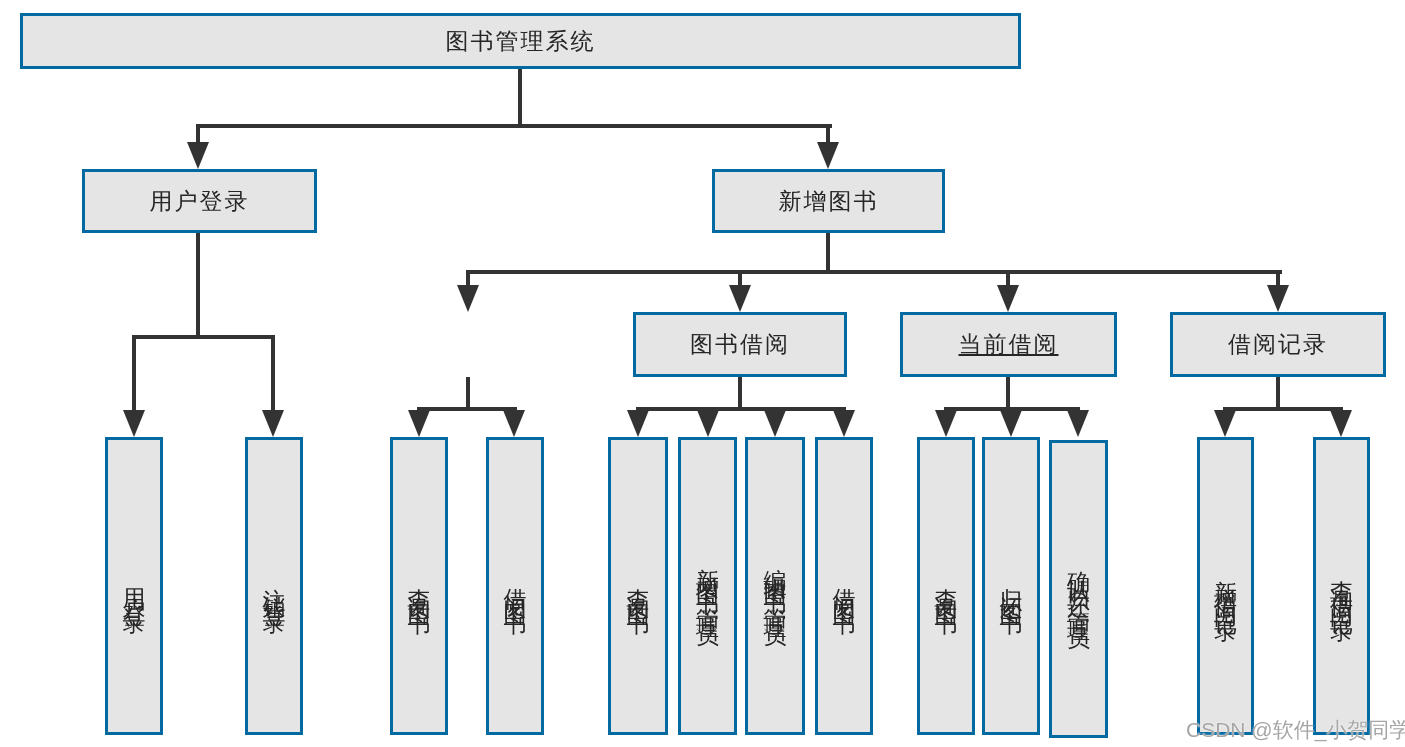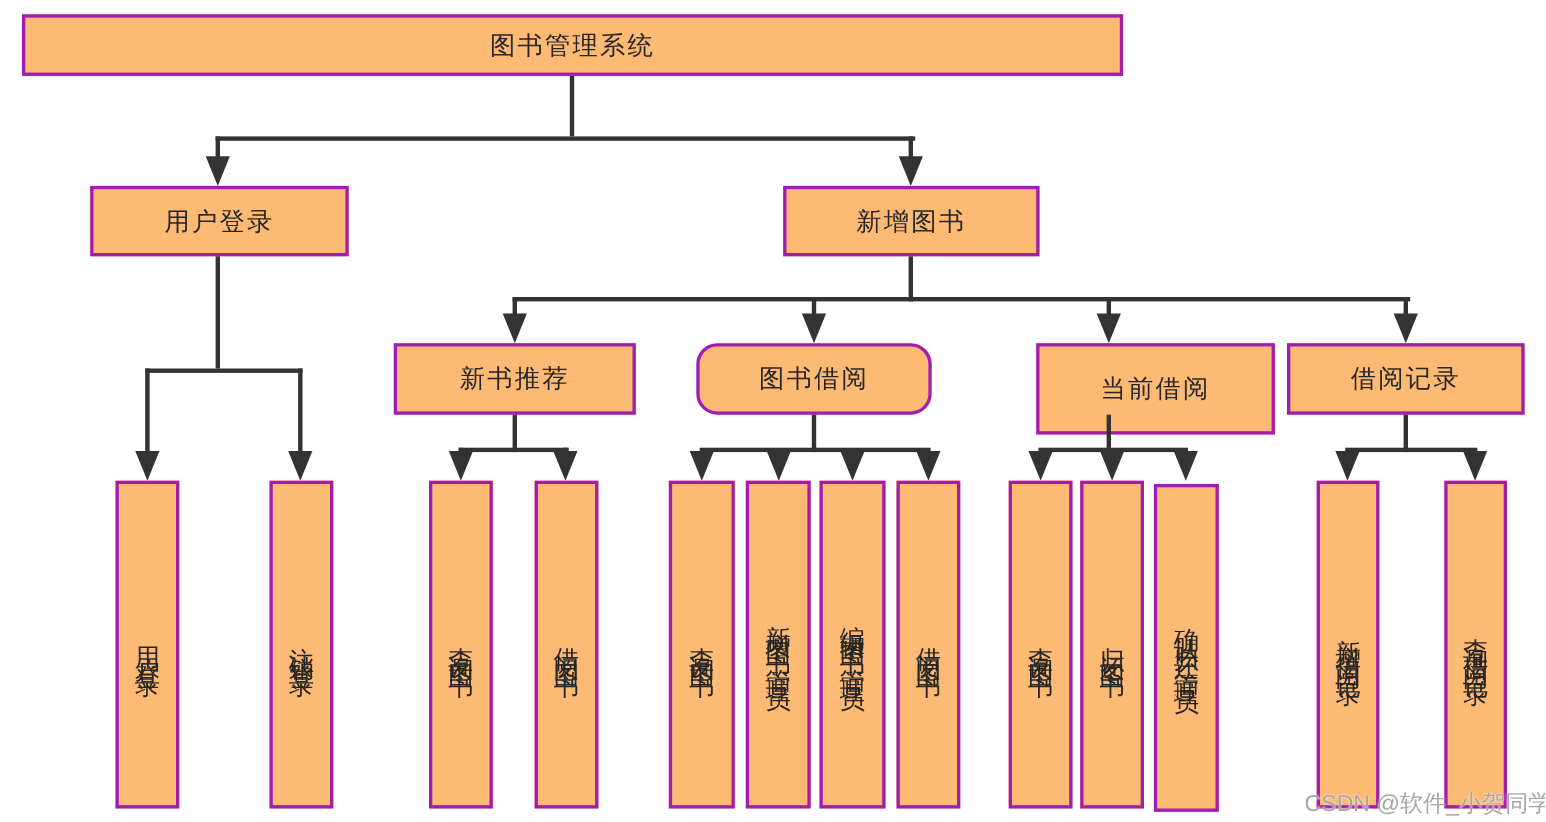--- a/index.html
+++ b/index.html
@@ -8,22 +8,22 @@
     width: 1405px;
     height: 747px;
     background: #ffffff;
     font-family: "Liberation Sans", "DejaVu Sans", sans-serif;
     color: #262626;
     overflow: hidden;
   }
   .box {
     position: absolute;
     box-sizing: border-box;
-    border: 3px solid #a21caf;
-    background: #fdba74;
+    border: 3px solid #0369a1;
+    background: #e5e5e5;
     display: flex;
     align-items: center;
     justify-content: center;
   }
   .hlabel {
     font-size: 23px;
     letter-spacing: 2px;
     color: #262626;
     white-space: nowrap;
   }
@@ -90,27 +90,24 @@
   <div class="hline" style="left:466px; top:270px; width:816px;"></div>
   <div class="vline" style="left:466px; top:270px; height:17px;"></div>
   <div class="ah" style="left:457px; top:285px;"></div>
   <div class="vline" style="left:738px; top:270px; height:17px;"></div>
   <div class="ah" style="left:729px; top:285px;"></div>
   <div class="vline" style="left:1006px; top:270px; height:17px;"></div>
   <div class="ah" style="left:997px; top:285px;"></div>
   <div class="vline" style="left:1276px; top:270px; height:17px;"></div>
   <div class="ah" style="left:1267px; top:285px;"></div>
 
-  <div class="box" style="left:358px; top:312px; width:220px; height:65px;">
-    <span class="hlabel">新书推荐</span>
-  </div>
-  <div class="box" style="left:633px; top:312px; width:214px; height:65px;border-radius:19px;">
+  <div class="box" style="left:633px; top:312px; width:214px; height:65px;">
     <span class="hlabel">图书借阅</span>
   </div>
-  <div class="box" style="left:942px; top:312px; width:217px; height:83px;">
+  <div class="box" style="left:900px; top:312px; width:217px; height:65px;text-decoration:underline;">
     <span class="hlabel">当前借阅</span>
   </div>
   <div class="box" style="left:1170px; top:312px; width:216px; height:65px;">
     <span class="hlabel">借阅记录</span>
   </div>
 
   <div class="vline" style="left:466px; top:377px; height:34px;"></div>
   <div class="hline" style="left:417px; top:407px; width:100px;"></div>
   <div class="vline" style="left:417px; top:407px; height:5px;"></div>
   <div class="ah" style="left:408px; top:410px;"></div>

